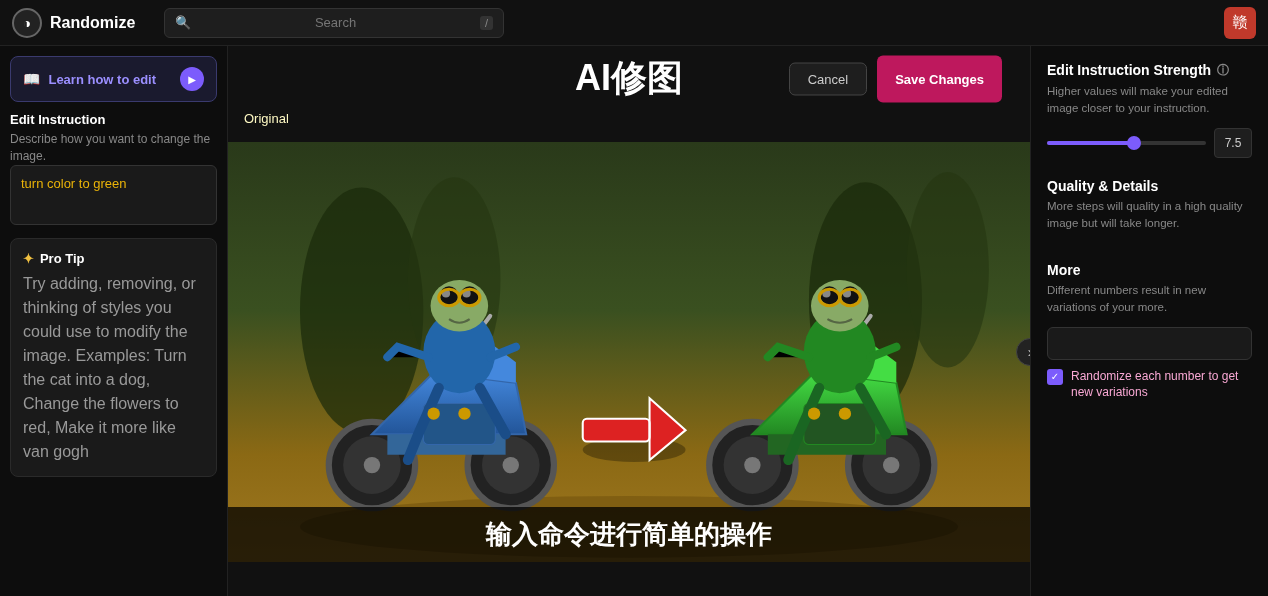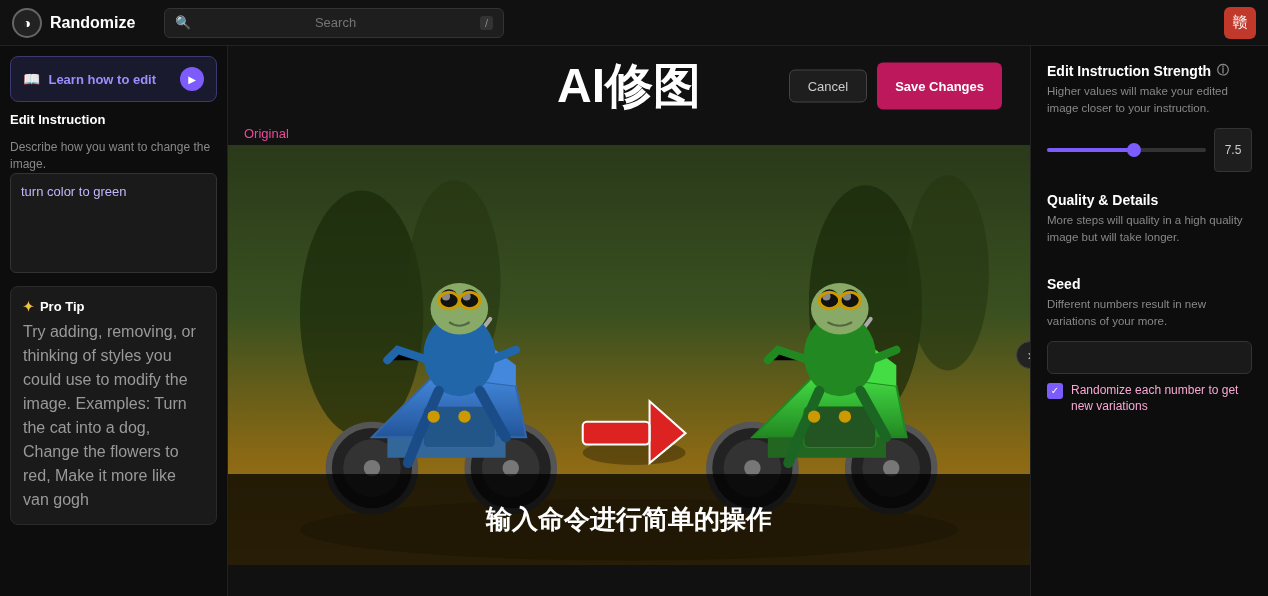--- a/index.html
+++ b/index.html
@@ -138,37 +138,37 @@
       justify-content: center;
       font-size: 10px;
       color: #fff;
       cursor: pointer;
     }
     .edit-instruction-section {}
     .section-title {
       font-weight: 700;
       font-size: 13px;
       color: #fff;
-      margin-bottom: 12px;
+      margin-bottom: 4px;
     }
     .section-desc {
       font-size: 12px;
       color: #888;
       line-height: 1.4;
       margin-bottom: 0;
     }
     .instruction-textarea {
       background: #1a1a1a;
       border: 1px solid #333;
       border-radius: 6px;
       padding: 10px;
-      color: #c4b5fd;
+      color: #eab308;
       font-size: 13px;
       width: 100%;
-      height: 100px;
+      height: 60px;
       resize: none;
       outline: none;
       font-family: inherit;
     }
     .pro-tip-card {
       background: #1a1a1a;
       border: 1px solid #2a2a2a;
       border-radius: 8px;
       padding: 12px;
     }
@@ -200,21 +200,21 @@
     .center-header {
       width: 100%;
       display: flex;
       align-items: center;
       justify-content: center;
       padding: 8px 16px;
       position: relative;
       flex-shrink: 0;
     }
     .big-title {
-      font-size: 48px;
+      font-size: 36px;
       font-weight: 900;
       color: #fff;
     }
     .header-actions {
       position: absolute;
       right: 28px;
       top: 50%;
       transform: translateY(-50%);
       display: flex;
       gap: 10px;
@@ -242,46 +242,46 @@
     .image-area {
       flex: 1;
       width: 100%;
       display: flex;
       flex-direction: column;
       align-items: center;
       position: relative;
       overflow: hidden;
     }
     .original-label {
-      color: #ec4899;
+      color: #fef9c3;
       font-size: 13px;
       align-self: flex-start;
       padding-left: 16px;
-      margin-bottom: 4px;
+      margin-bottom: 16px;
     }
     
     .frog-scene {
       width: 100%;
       height: 420px;
       position: relative;
       overflow: hidden;
       background: linear-gradient(180deg, #2a3a1a 0%, #3a5020 40%, #8b6914 80%, #a07820 100%);
     }
     
     .subtitle-overlay {
       position: absolute;
       bottom: 0;
       left: 0;
       right: 0;
       background: rgba(0,0,0,0.75);
       color: #fff;
       font-size: 26px;
       font-weight: 700;
       text-align: center;
-      padding: 28px;
+      padding: 10px;
       z-index: 20;
     }
     
     .chevron-right {
       position: absolute;
       right: -14px;
       top: 50%;
       transform: translateY(-50%);
       background: #222;
       border: 1px solid #444;
@@ -306,21 +306,20 @@
       flex-direction: column;
       gap: 20px;
       overflow-y: auto;
       flex-shrink: 0;
     }
     .right-section-title {
       font-size: 14px;
       font-weight: 700;
       color: #fff;
       display: flex;
-      align-items: center;
       gap: 6px;
       margin-bottom: 4px;
     }
     .info-icon {
       color: #888;
       font-size: 12px;
       cursor: pointer;
     }
     .right-section-desc {
       font-size: 11.5px;
@@ -352,21 +351,21 @@
       background: #7c5cfc;
       position: absolute;
       top: -5px;
       transform: translateX(-50%);
       cursor: pointer;
     }
     .slider-value {
       background: #1e1e1e;
       border: 1px solid #333;
       border-radius: 4px;
-      padding: 14px 8px;
+      padding: 7px 8px;
       font-size: 12px;
       color: #ccc;
       min-width: 38px;
       text-align: center;
     }
     .seed-input {
       width: 100%;
       background: #1a1a1a;
       border: 1px solid #333;
       border-radius: 6px;
@@ -615,21 +614,21 @@
 
     <div>
       <div class="right-section-title">
         <span>Quality &amp; Details</span>
       </div>
       <div class="right-section-desc">More steps will quality in a high quality image but will take longer.</div>
     </div>
 
     <div>
       <div class="right-section-title">
-        <span>Seed</span>
+        <span>More</span>
       </div>
       <div class="right-section-desc">Different numbers result in new variations of your more.</div>
       <input class="seed-input" type="text" placeholder="" value="" style="">
       <div class="randomize-row">
         <div class="checkbox-blue">✓</div>
         <div class="randomize-label">Randomize each number to get new variations</div>
       </div>
     </div>
 
   </div>

